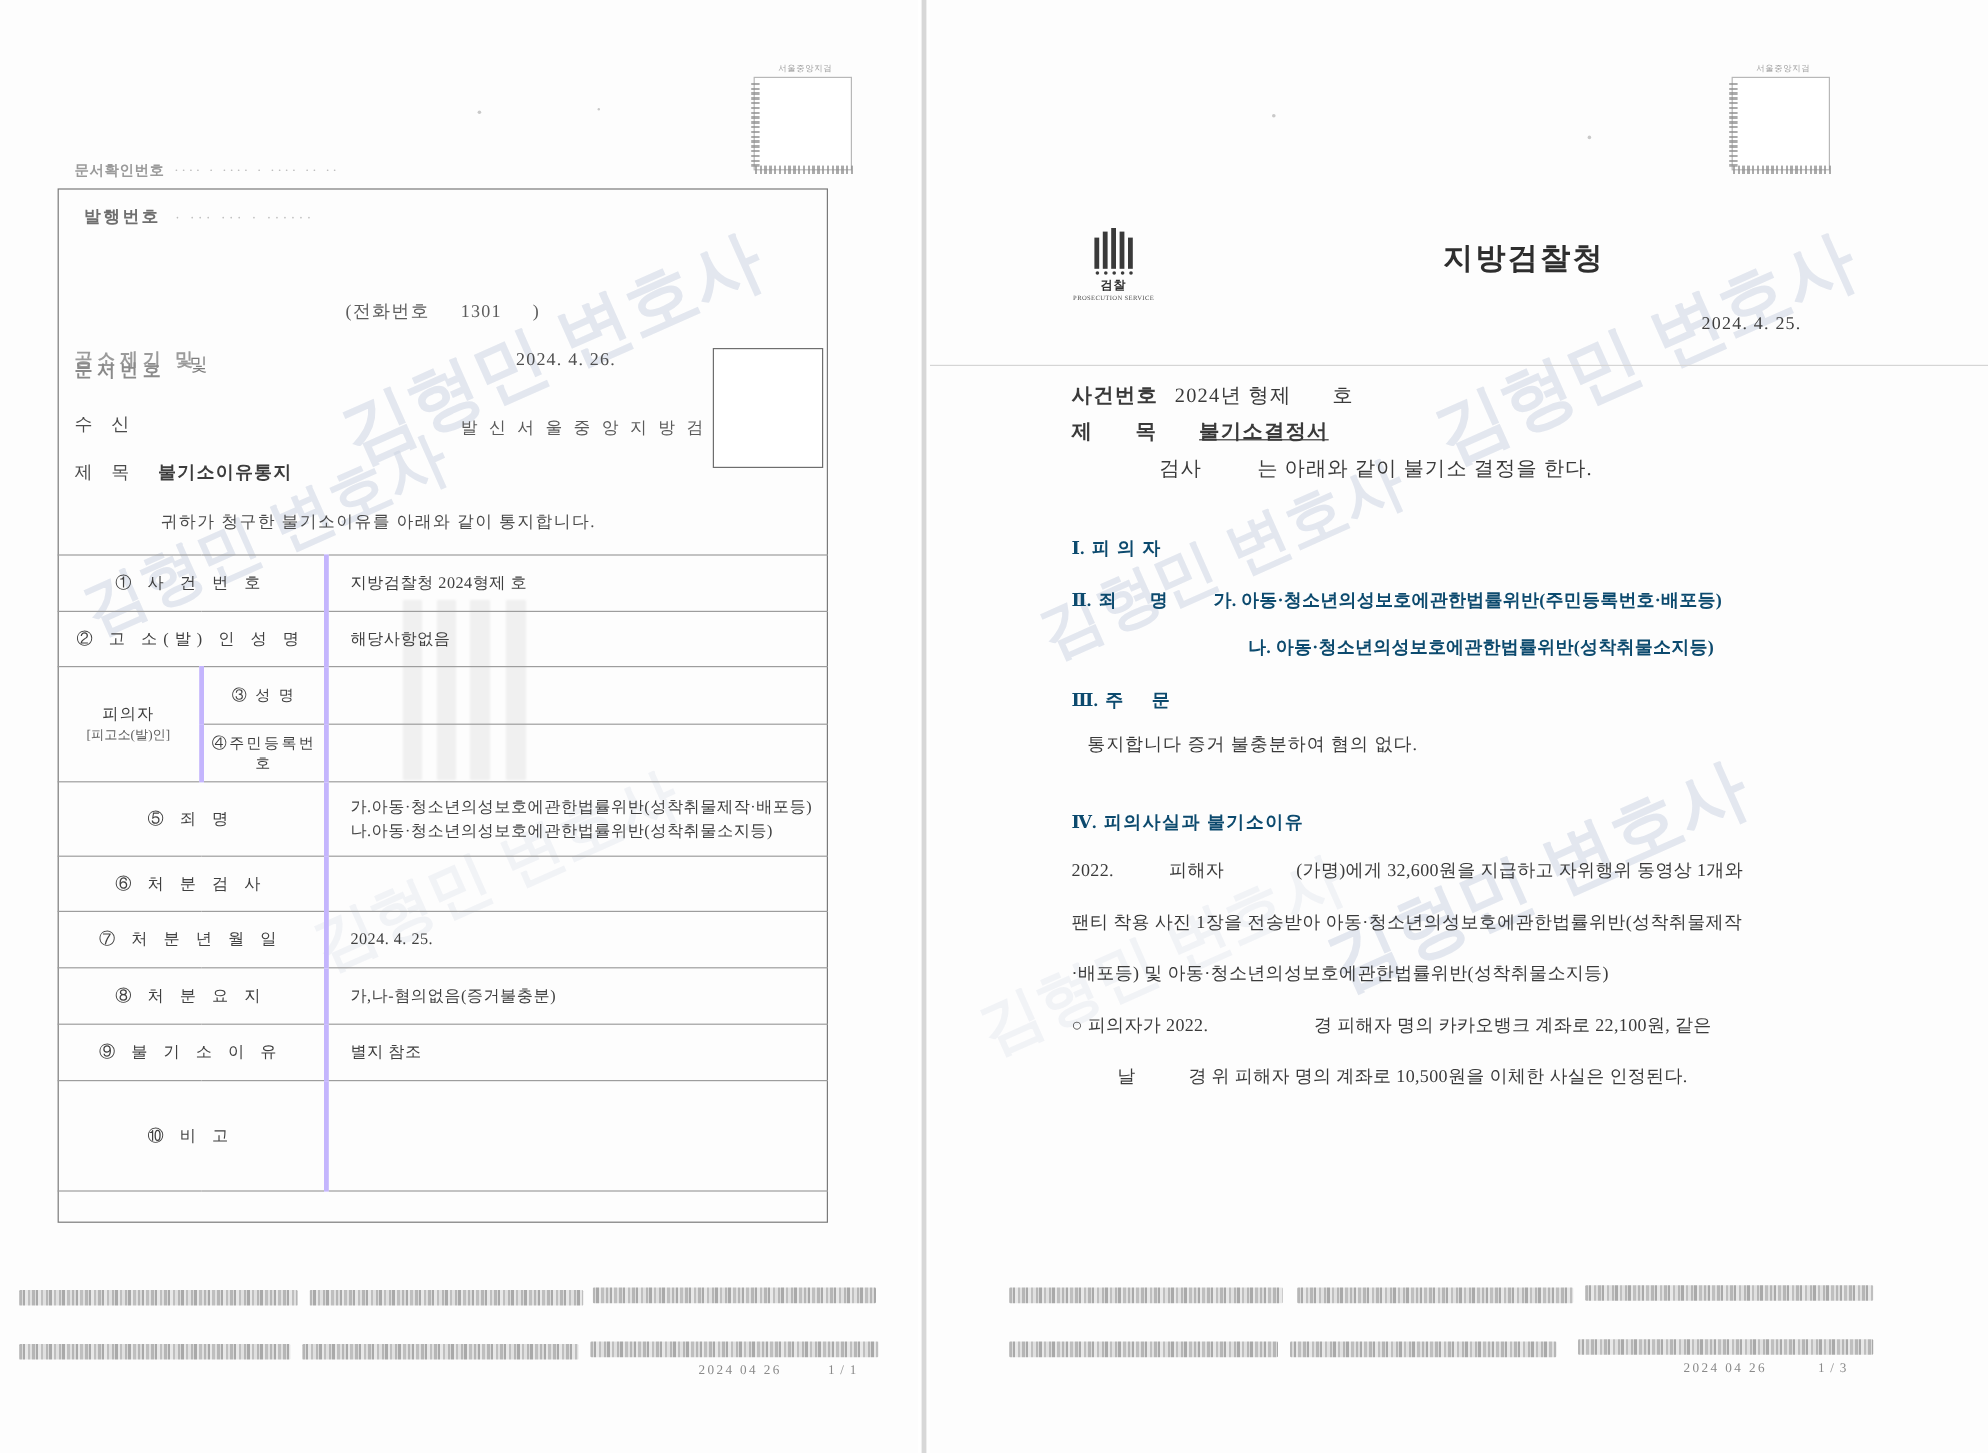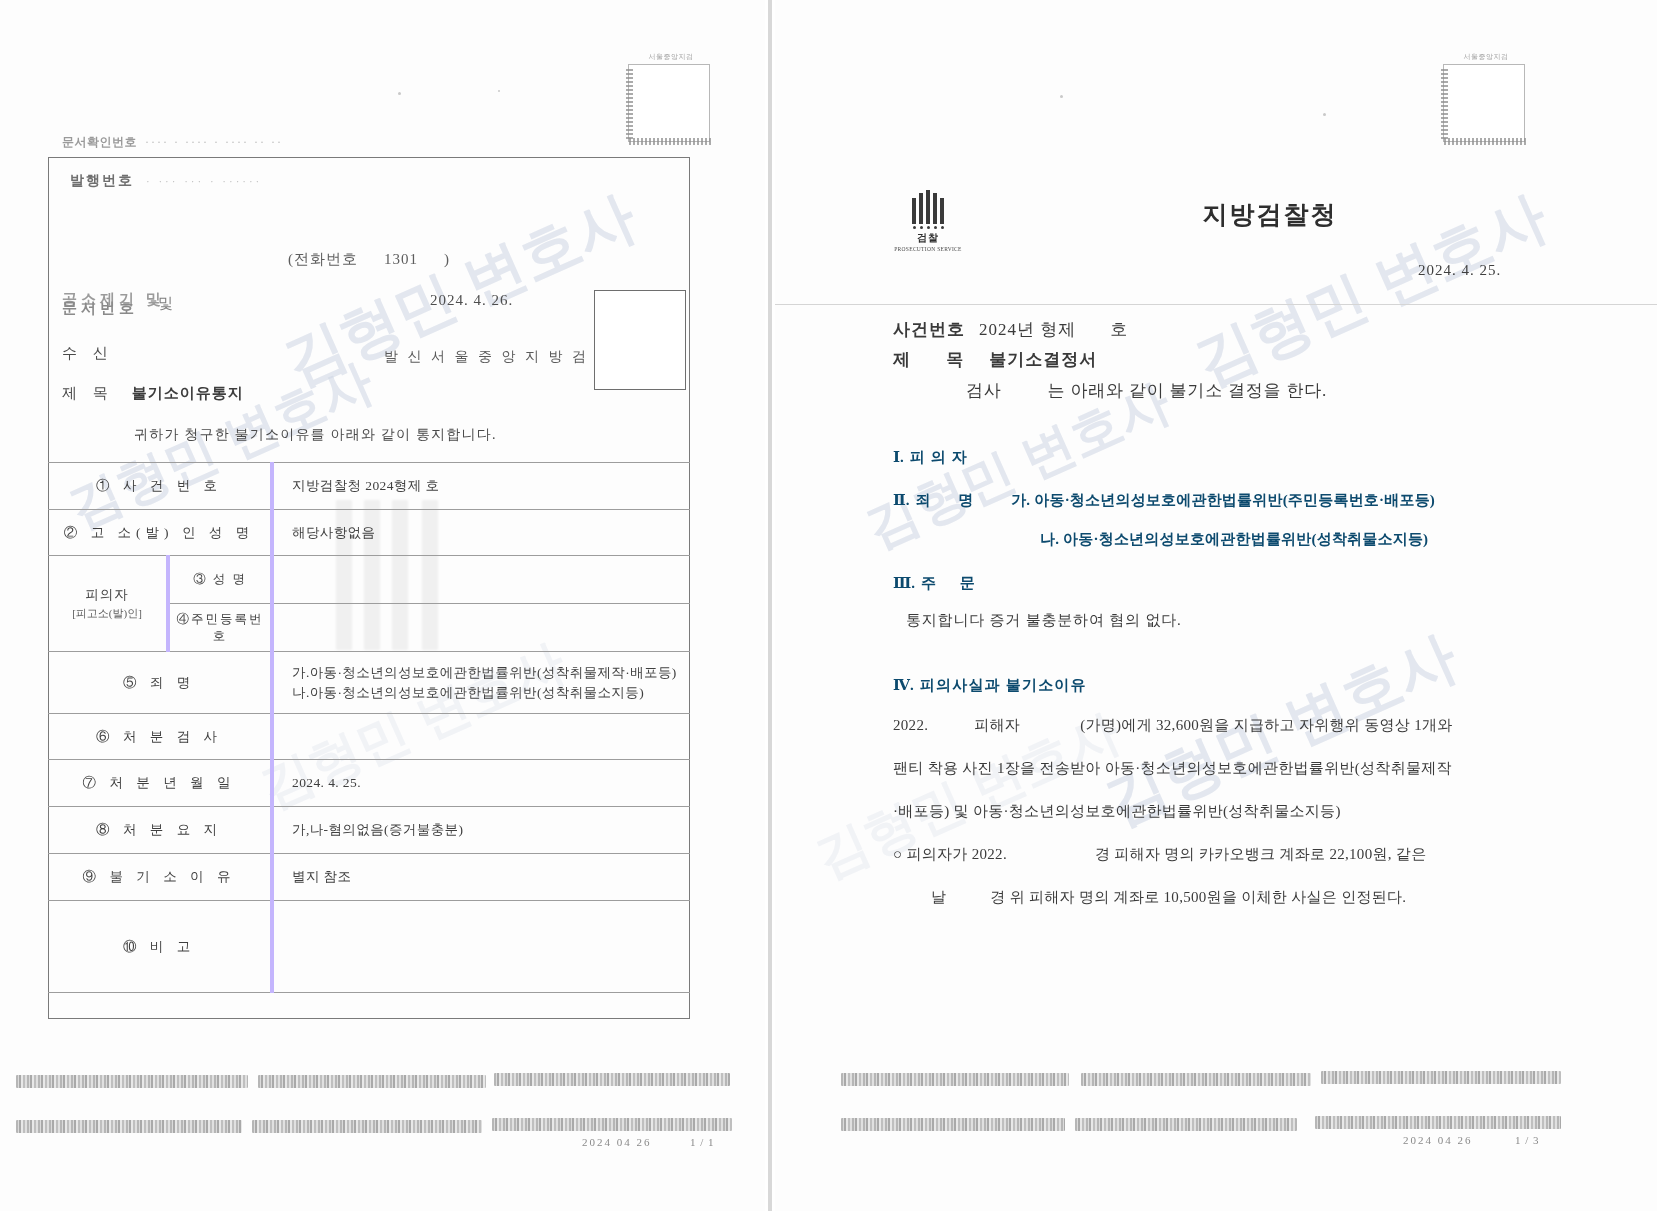--- a/index.html
+++ b/index.html
@@ -110,21 +110,21 @@
   .r-date{position:absolute;left:1418px;top:262px;font-size:15px;color:#3f3f3f;letter-spacing:1px;}
   .r-rule{position:absolute;left:775px;top:304px;width:882px;height:1px;background:#d5d5d5;}
 
   .r-line{position:absolute;font-size:17px;color:#3a3a3a;white-space:nowrap;}
   .r-case{left:893px;top:318px;letter-spacing:1px;}
   .r-case .k{font-weight:bold;letter-spacing:1px;}
   .r-case .g1{display:inline-block;width:14px;}
   .r-case .g2{display:inline-block;width:34px;}
   .r-subj{left:893px;top:348px;}
   .r-subj .k{font-weight:bold;letter-spacing:16px;}
-  .r-subj .v{font-weight:bold;letter-spacing:1px;margin-left:10px;}
+  .r-subj .v{font-weight:bold;letter-spacing:1px;margin-left:20px;text-decoration:underline;}
   .r-decide{left:966px;top:379px;letter-spacing:.8px;}
   .r-decide .g{display:inline-block;width:46px;}
 
   .sec{position:absolute;font-size:15px;color:#0c4a6e;white-space:nowrap;}
   .sec .rn{font-weight:bold;}
   .sec .hd{font-weight:bold;letter-spacing:6px;margin-left:6px;}
   .s1{left:893px;top:448px;}
   .s2{left:893px;top:491px;}
   .s2 .hd{letter-spacing:12px;}
   .s2 .item{margin-left:26px;letter-spacing:.2px;font-weight:bold;}

